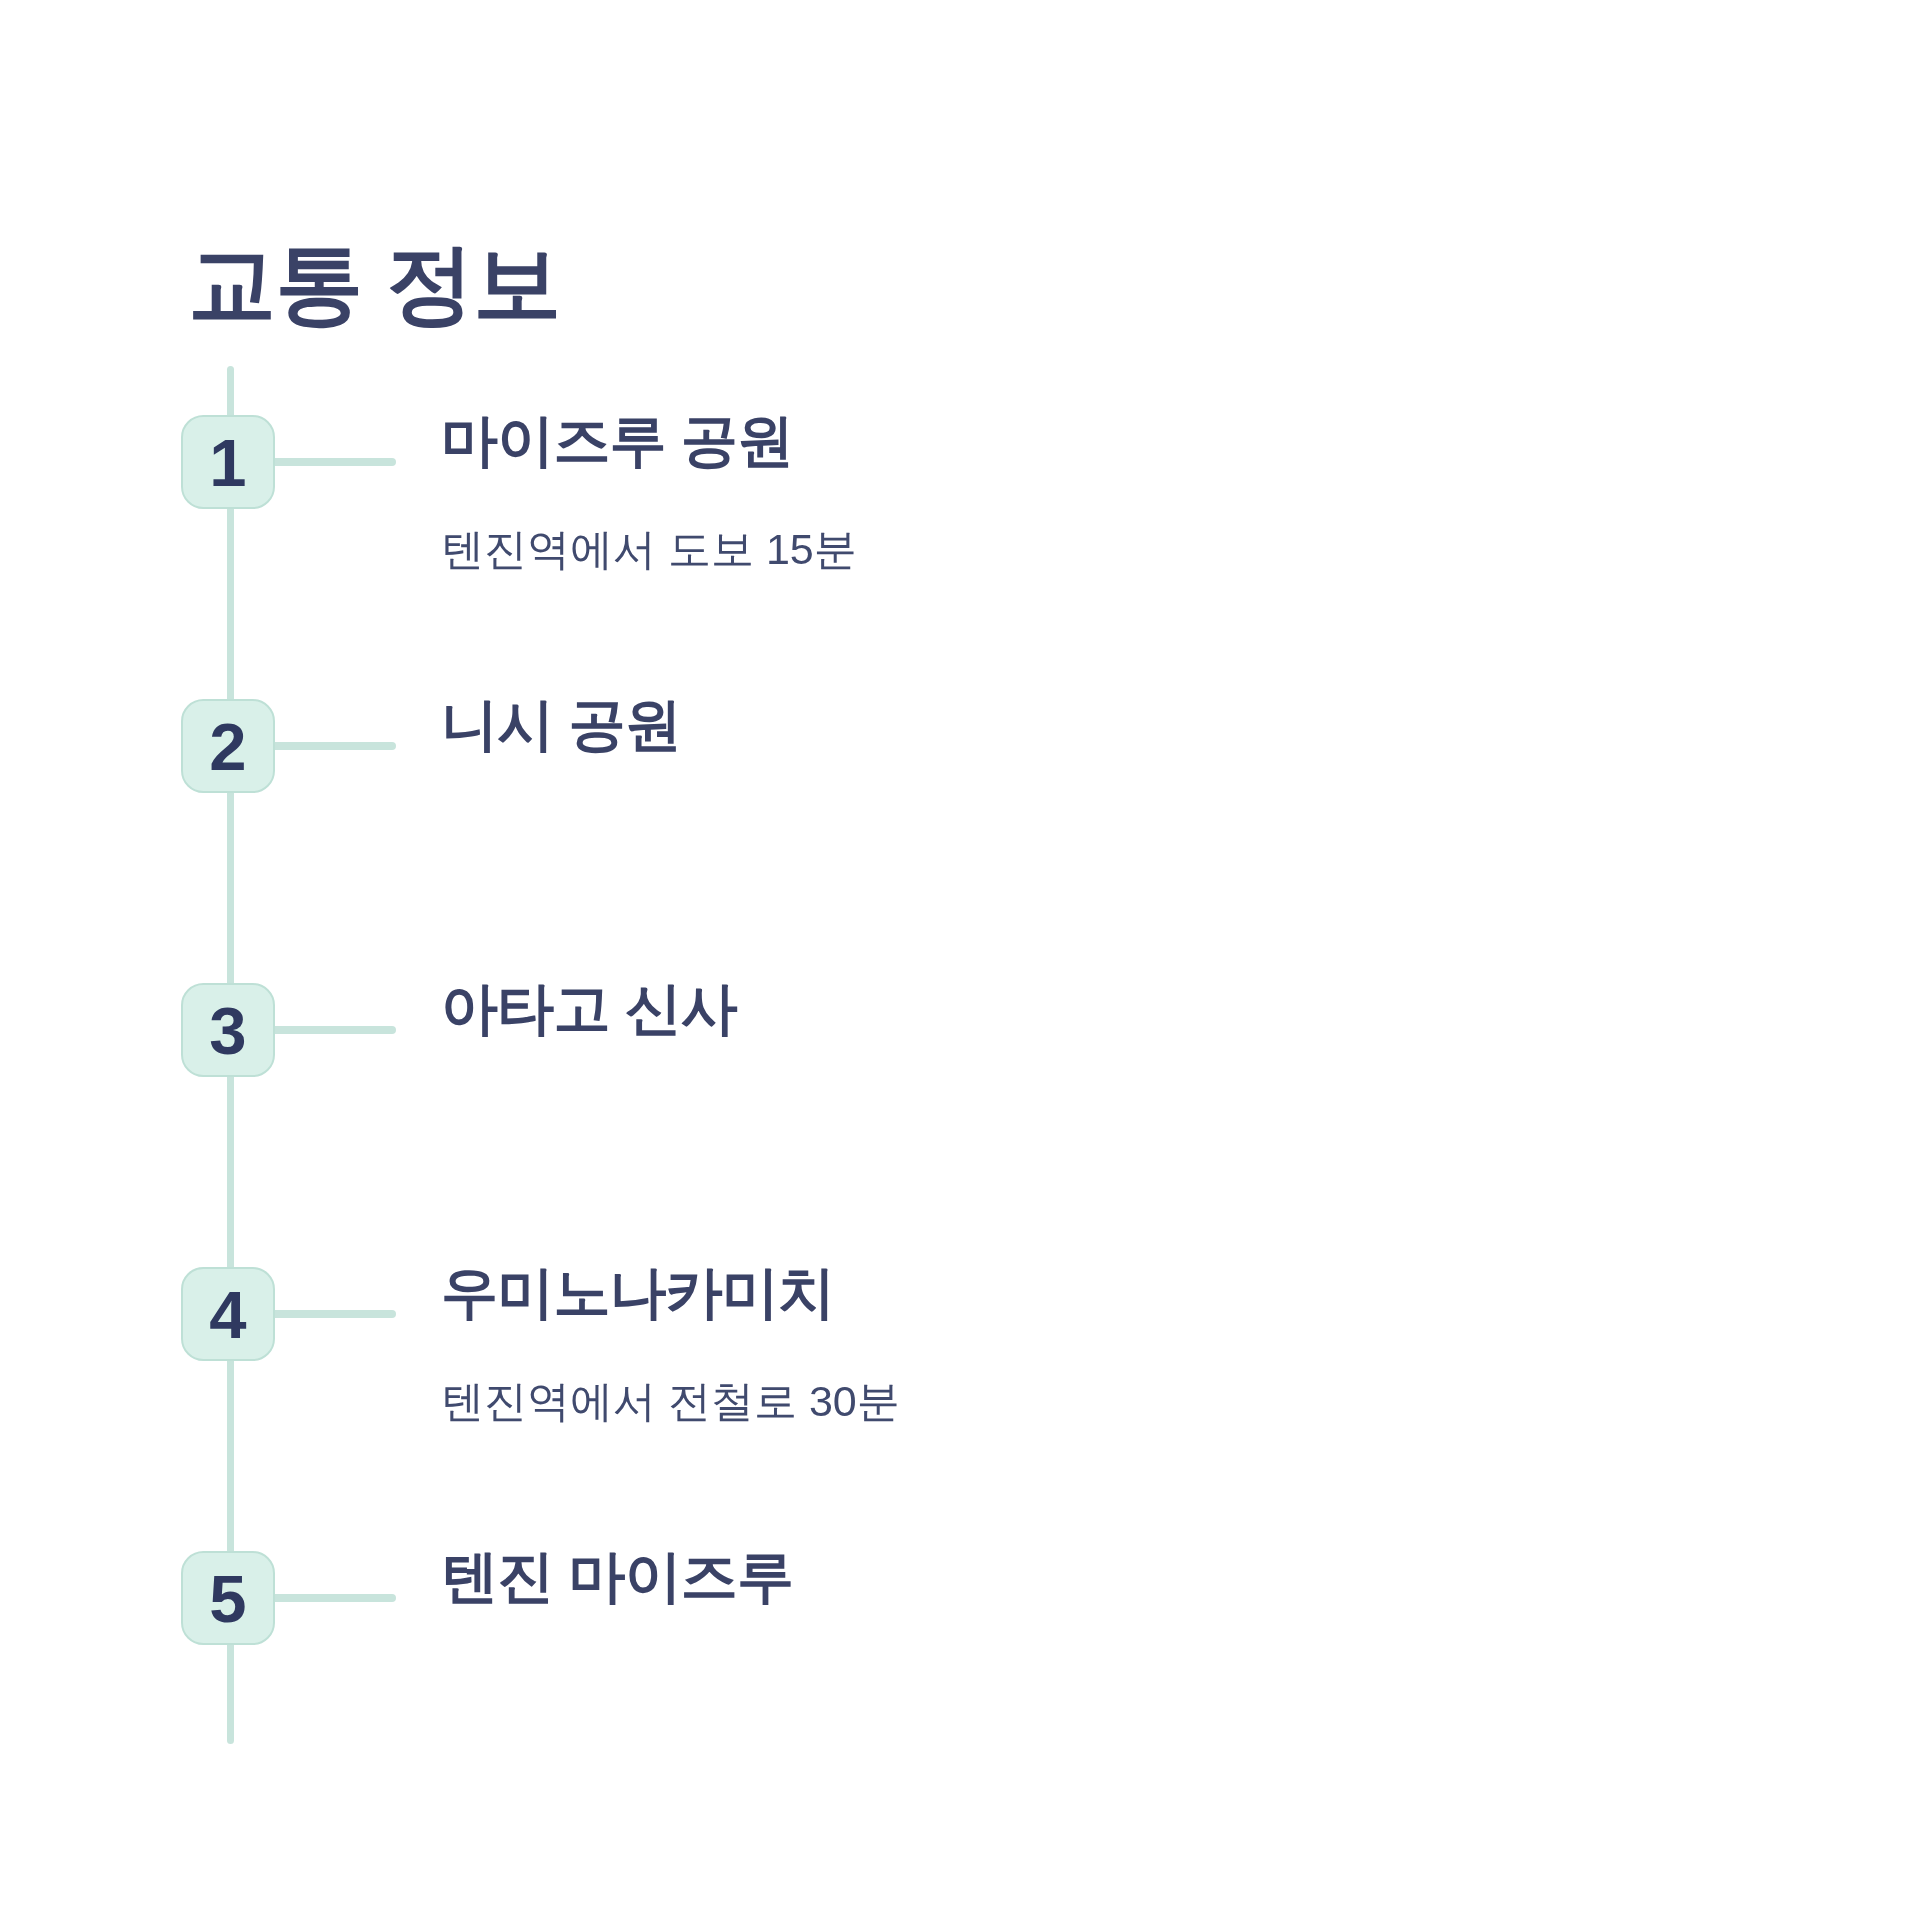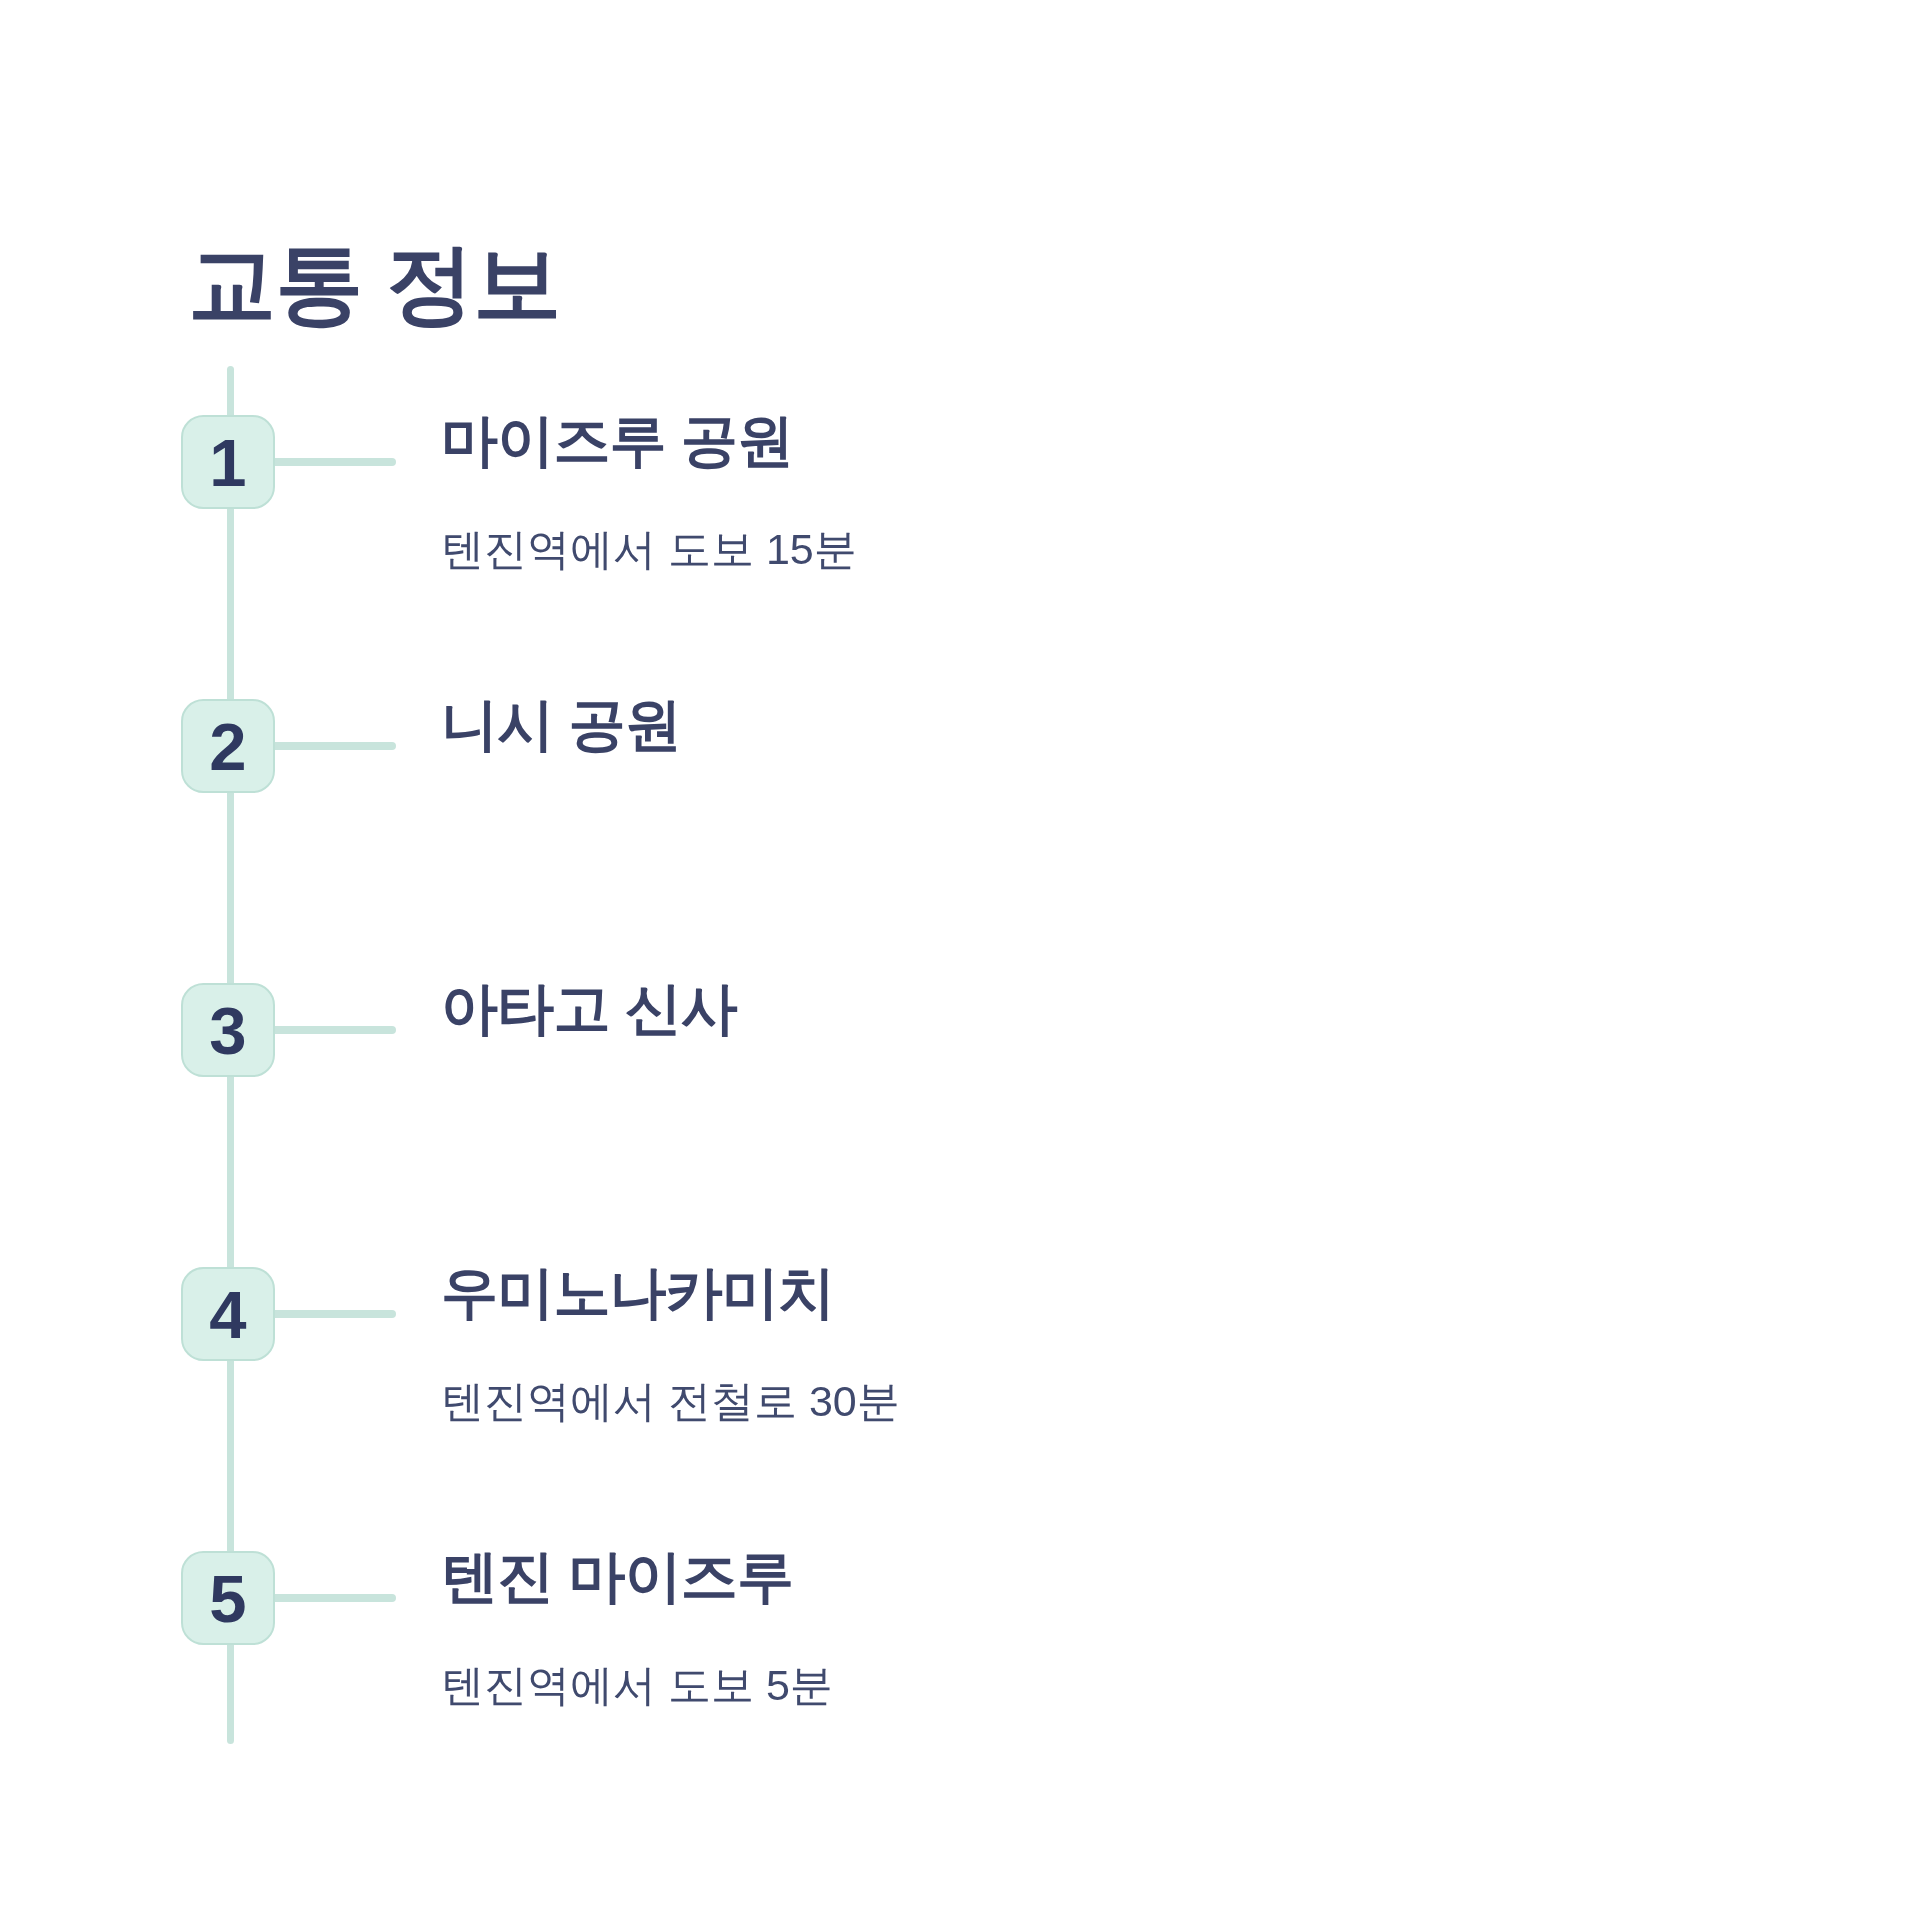--- a/index.html
+++ b/index.html
@@ -139,17 +139,16 @@
     <div class="item-title">우미노나카미치</div>
     <div class="item-subtitle">텐진역에서 전철로 30분</div>
   </div>
 
   <div class="item" style="top: 1551px;">
     <div class="connector"></div>
     <div class="num-badge">
       <span class="num">5</span>
     </div>
     <div class="item-title">텐진 마이즈루</div>
-    <div class="item-subtitle">텐진역에서 도보 5분</div>
   </div>
 
 </div>
 
 
 </body></html>

